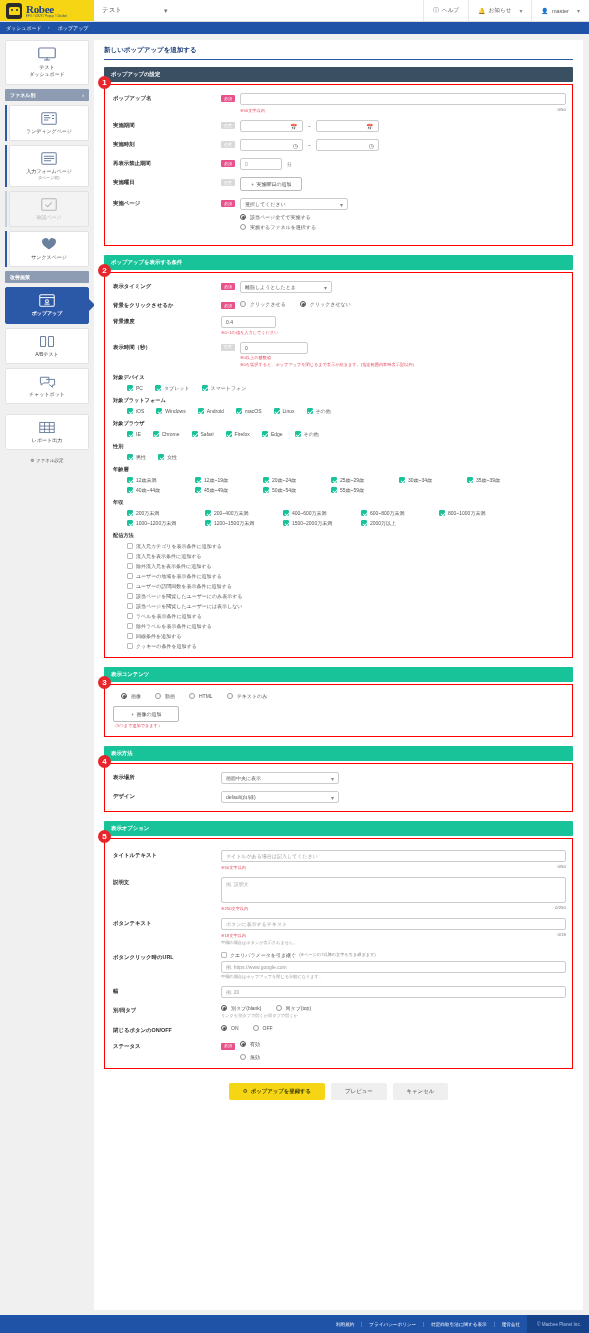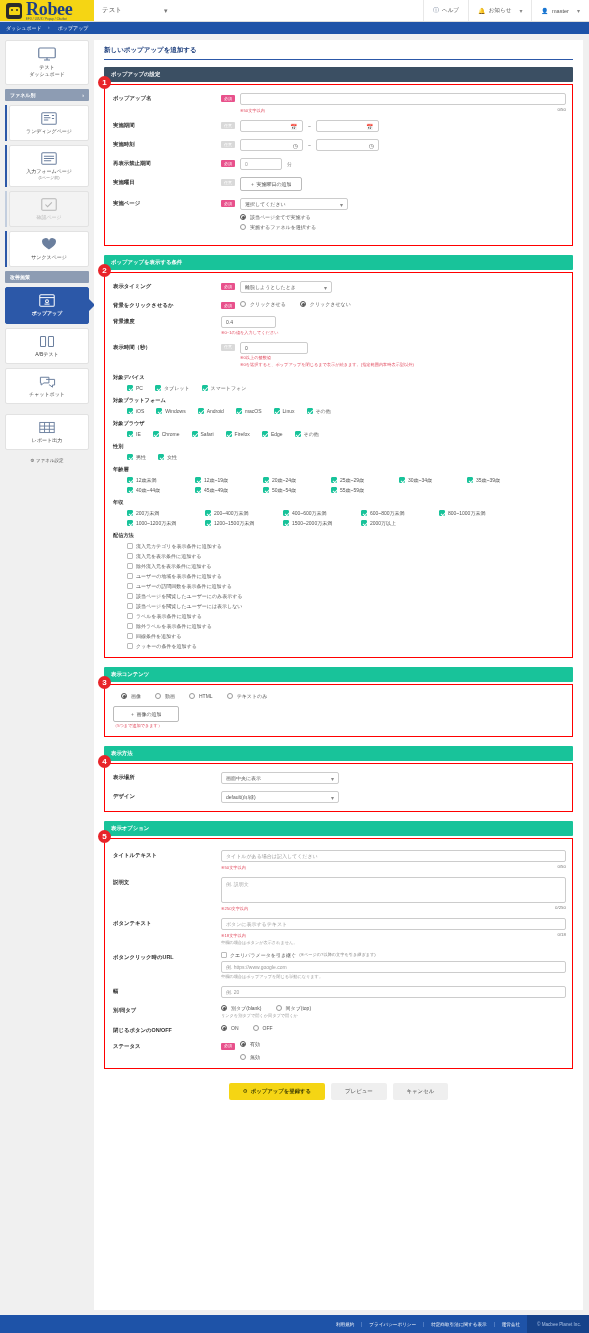--- a/index.html
+++ b/index.html
@@ -13,21 +13,21 @@
     overflow: hidden;
   }
 
   
   .topbar { display:flex; align-items:stretch; height:22px; background:#fff; border-bottom:1px solid #ddd; }
   .brand { width:94px; background:#f5d514; display:flex; align-items:center; gap:4px; padding-left:6px; }
   .brand-logo { width:16px; height:16px; border-radius:3px; background:#2b2b2b; position:relative; display:flex; align-items:center; justify-content:center; }
   .brand-logo .face { width:11px; height:8px; background:#f5d514; border-radius:2px 2px 1px 1px; position:relative; }
   .brand-logo .face:before, .brand-logo .face:after { content:""; position:absolute; top:2px; width:2px; height:2px; background:#2b2b2b; border-radius:50%; }
   .brand-logo .face:before { left:2px; } .brand-logo .face:after { right:2px; }
-  .brand-text { font-size:18px; font-weight:bold; color:#1d3f86; letter-spacing:-0.3px; line-height:1; font-family:"Liberation Serif", serif; }
+  .brand-text { font-size:11px; font-weight:bold; color:#1d3f86; letter-spacing:-0.3px; line-height:1; font-family:"Liberation Serif", serif; }
   .brand-sub { font-size:2.6px; color:#1d3f86; letter-spacing:0.2px; }
   .brand-wrap { display:flex; flex-direction:column; justify-content:center; }
 
   .tenant { display:flex; align-items:center; padding:0 8px; gap:42px; font-size:6.5px; color:#444; }
   .tenant .caret { font-size:7px; color:#777; }
   .topbar-spacer { flex:1; }
   .topnav { display:flex; align-items:stretch; }
   .topnav-item { display:flex; align-items:center; gap:3px; padding:0 9px; border-left:1px solid #e8e8e8; color:#555; font-size:5.6px; white-space:nowrap; }
   .topnav-item .ic { font-size:6px; color:#5b6b86; }
   .topnav-item .caret { color:#888; font-size:6px; margin-left:5px; }

